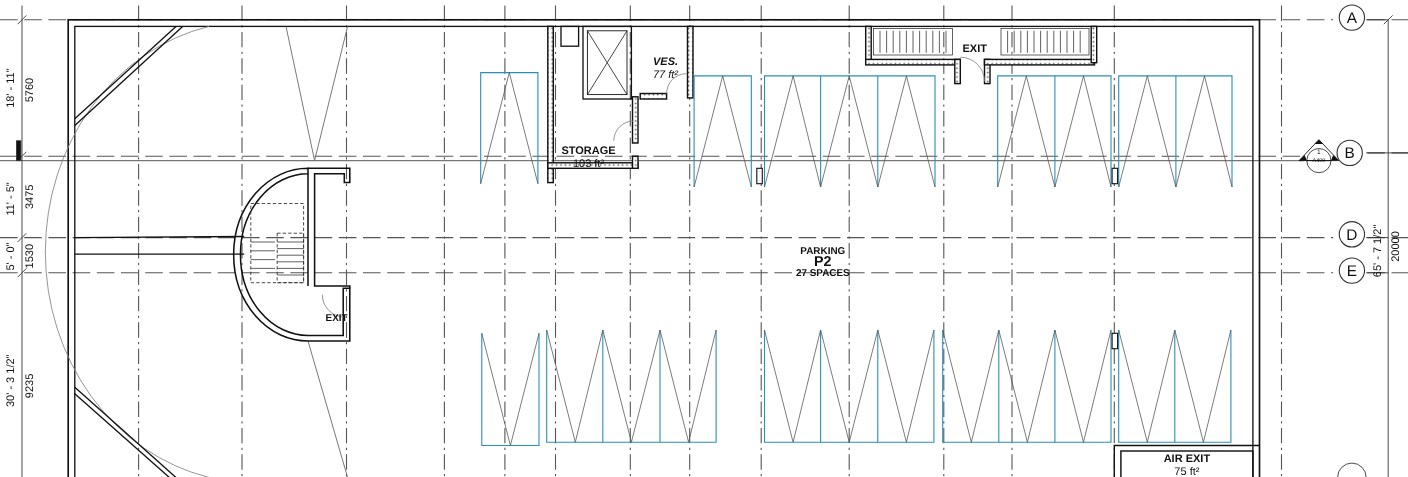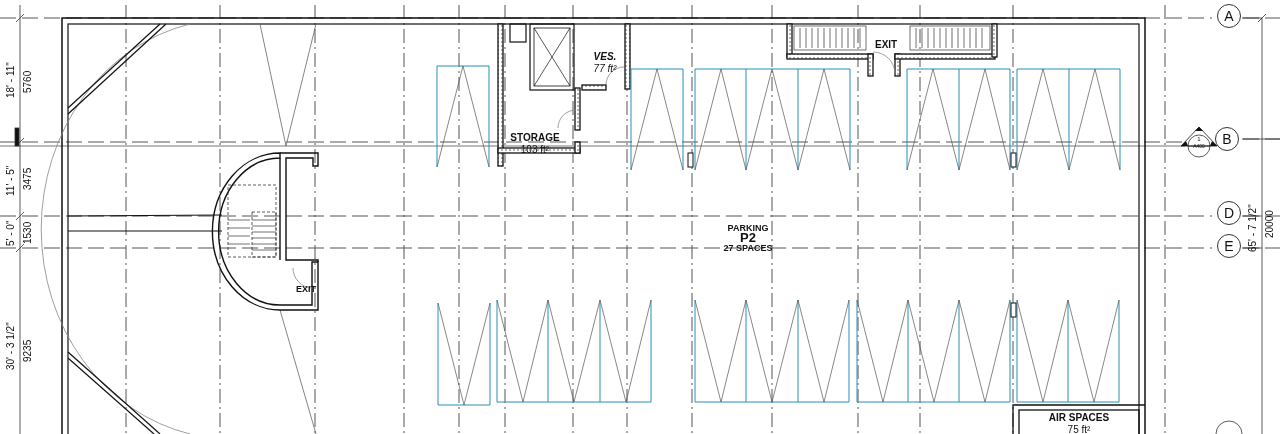--- a/index.html
+++ b/index.html
@@ -249,21 +249,21 @@
 <div class="label" style="left:586px; top:51px; width:38px;font-style:italic;">
   <div class="room-name">VES.</div>
   <div class="room-area">77 ft²</div>
 </div>
 <div class="label" style="left:708px; top:211px; width:80px; font-size:9px; line-height:10px;margin-top:12px;">
   <div class="room-name" style="font-size:9px;">PARKING</div>
   <div class="room-name" style="font-size:13px;">P2</div>
   <div class="room-name" style="font-size:9px;">27 SPACES</div>
 </div>
 <div class="label" style="left:1030px; top:412px; width:98px;">
-  <div class="room-name">AIR SPACES</div>
+  <div class="room-name">AIR EXIT</div>
   <div class="room-area">75 ft²</div>
 </div>
 
 <div class="label room-name" style="left:875px; top:39px;">EXIT</div>
 <div class="label room-name" style="left:296px; top:283px; font-size:9px;">EXIT</div>
 
 <div class="bubble" style="left:1217px; top:4px;">A</div>
 <div class="bubble" style="left:1215px; top:127px;">B</div>
 <div class="bubble" style="left:1217px; top:201px;">D</div>
 <div class="bubble" style="left:1217px; top:234px;">E</div>

